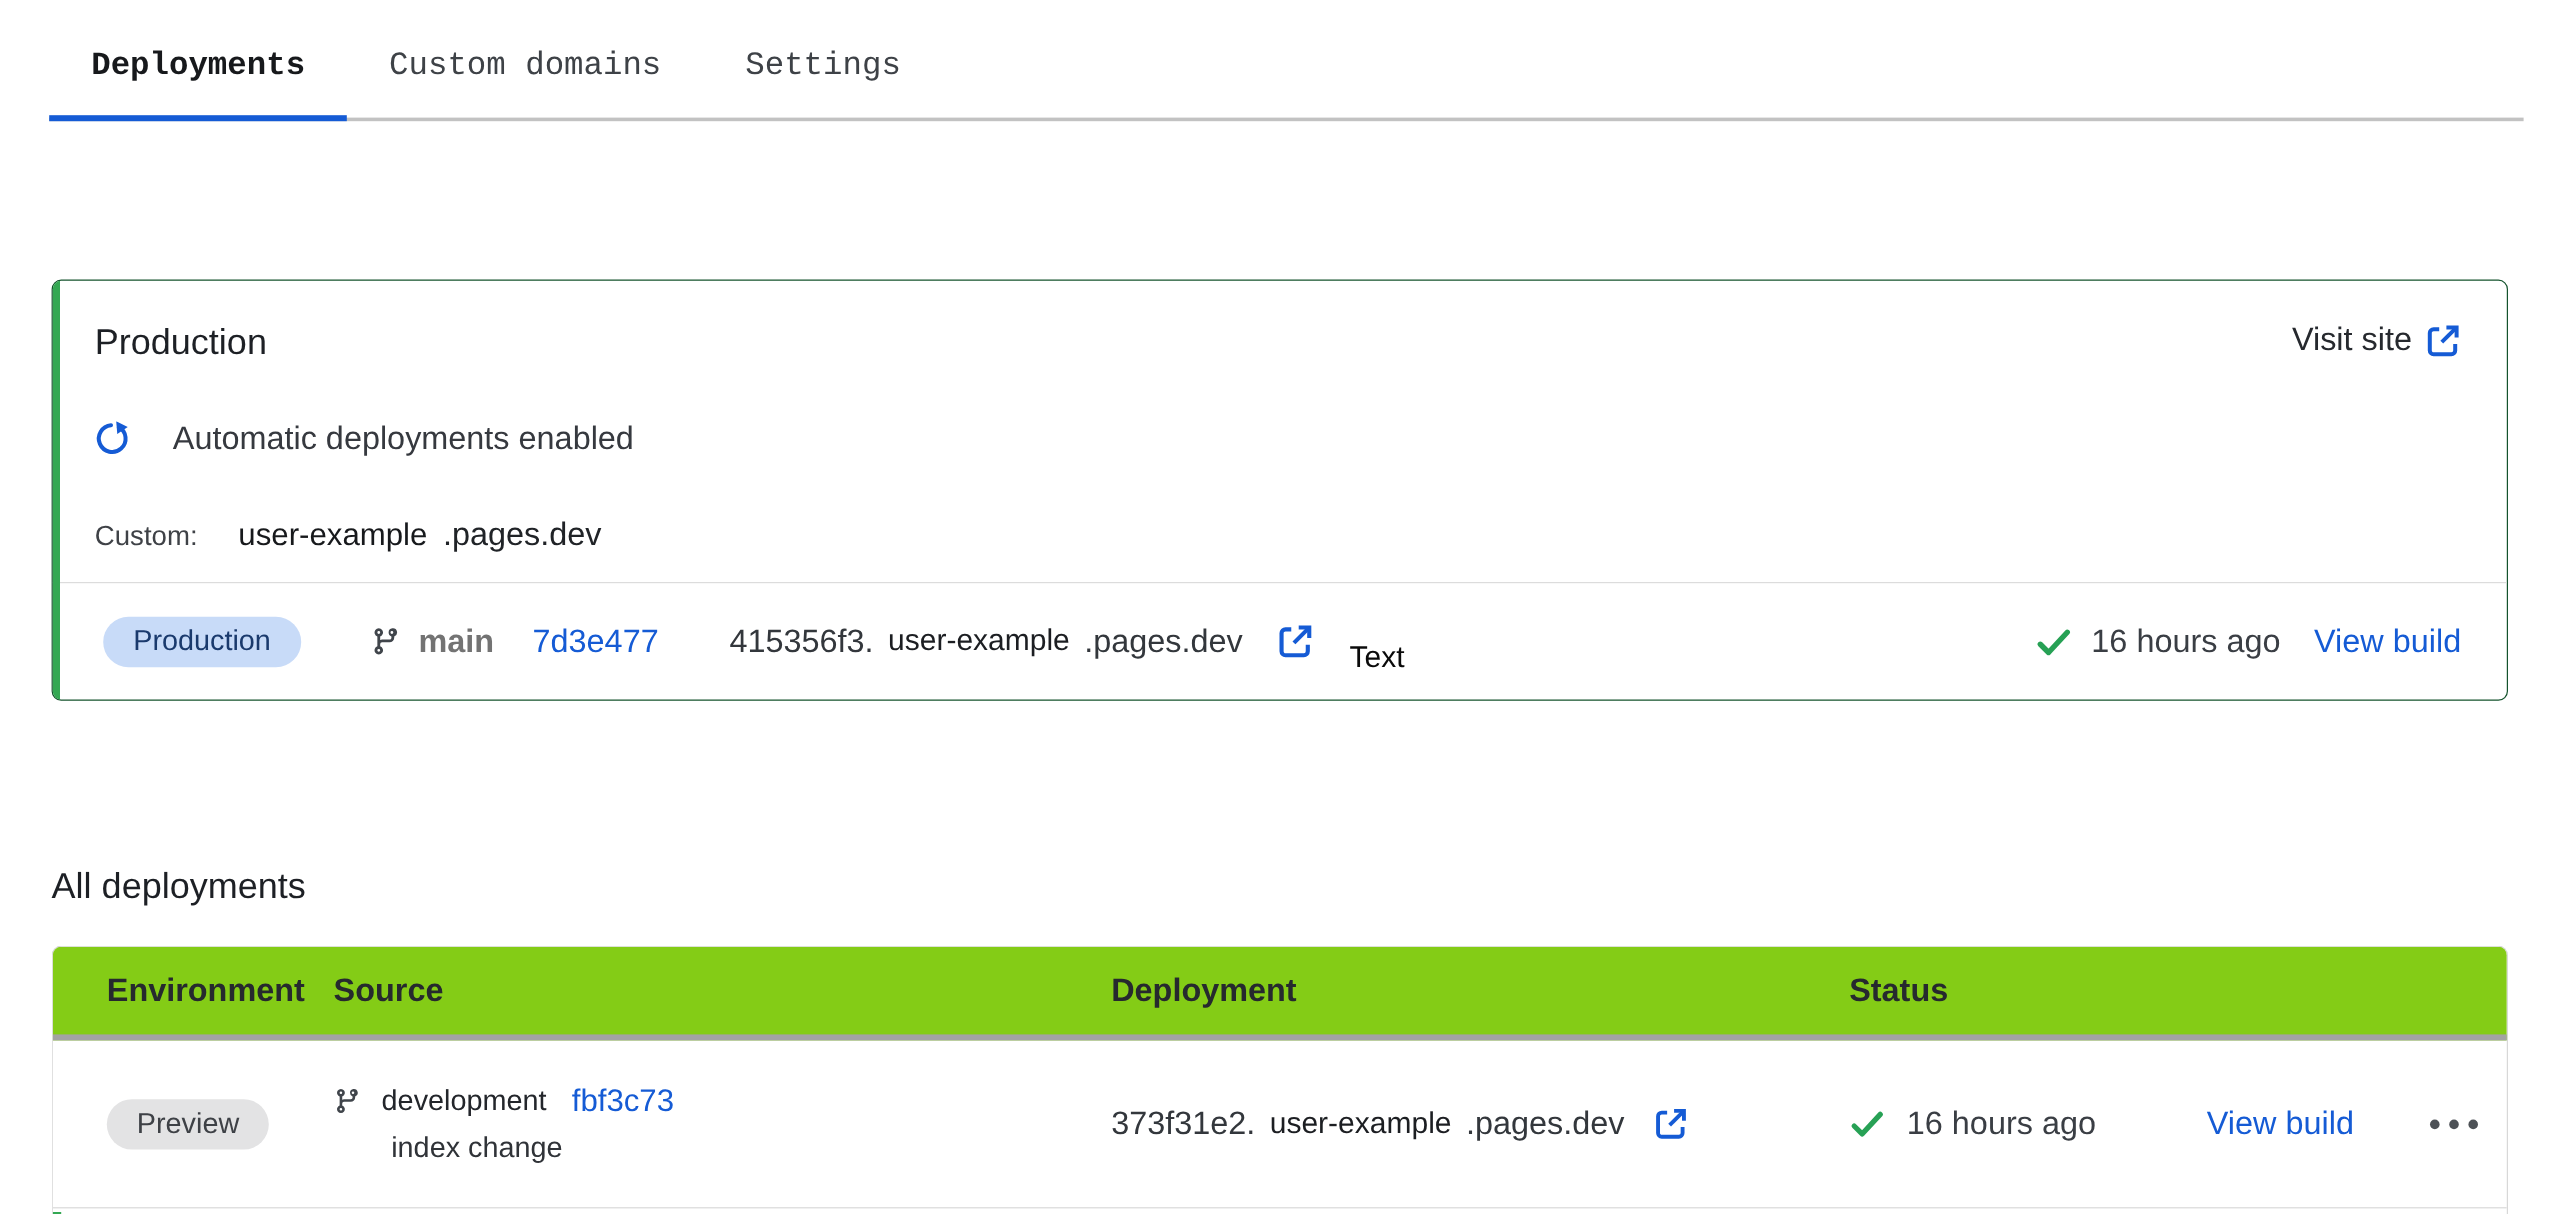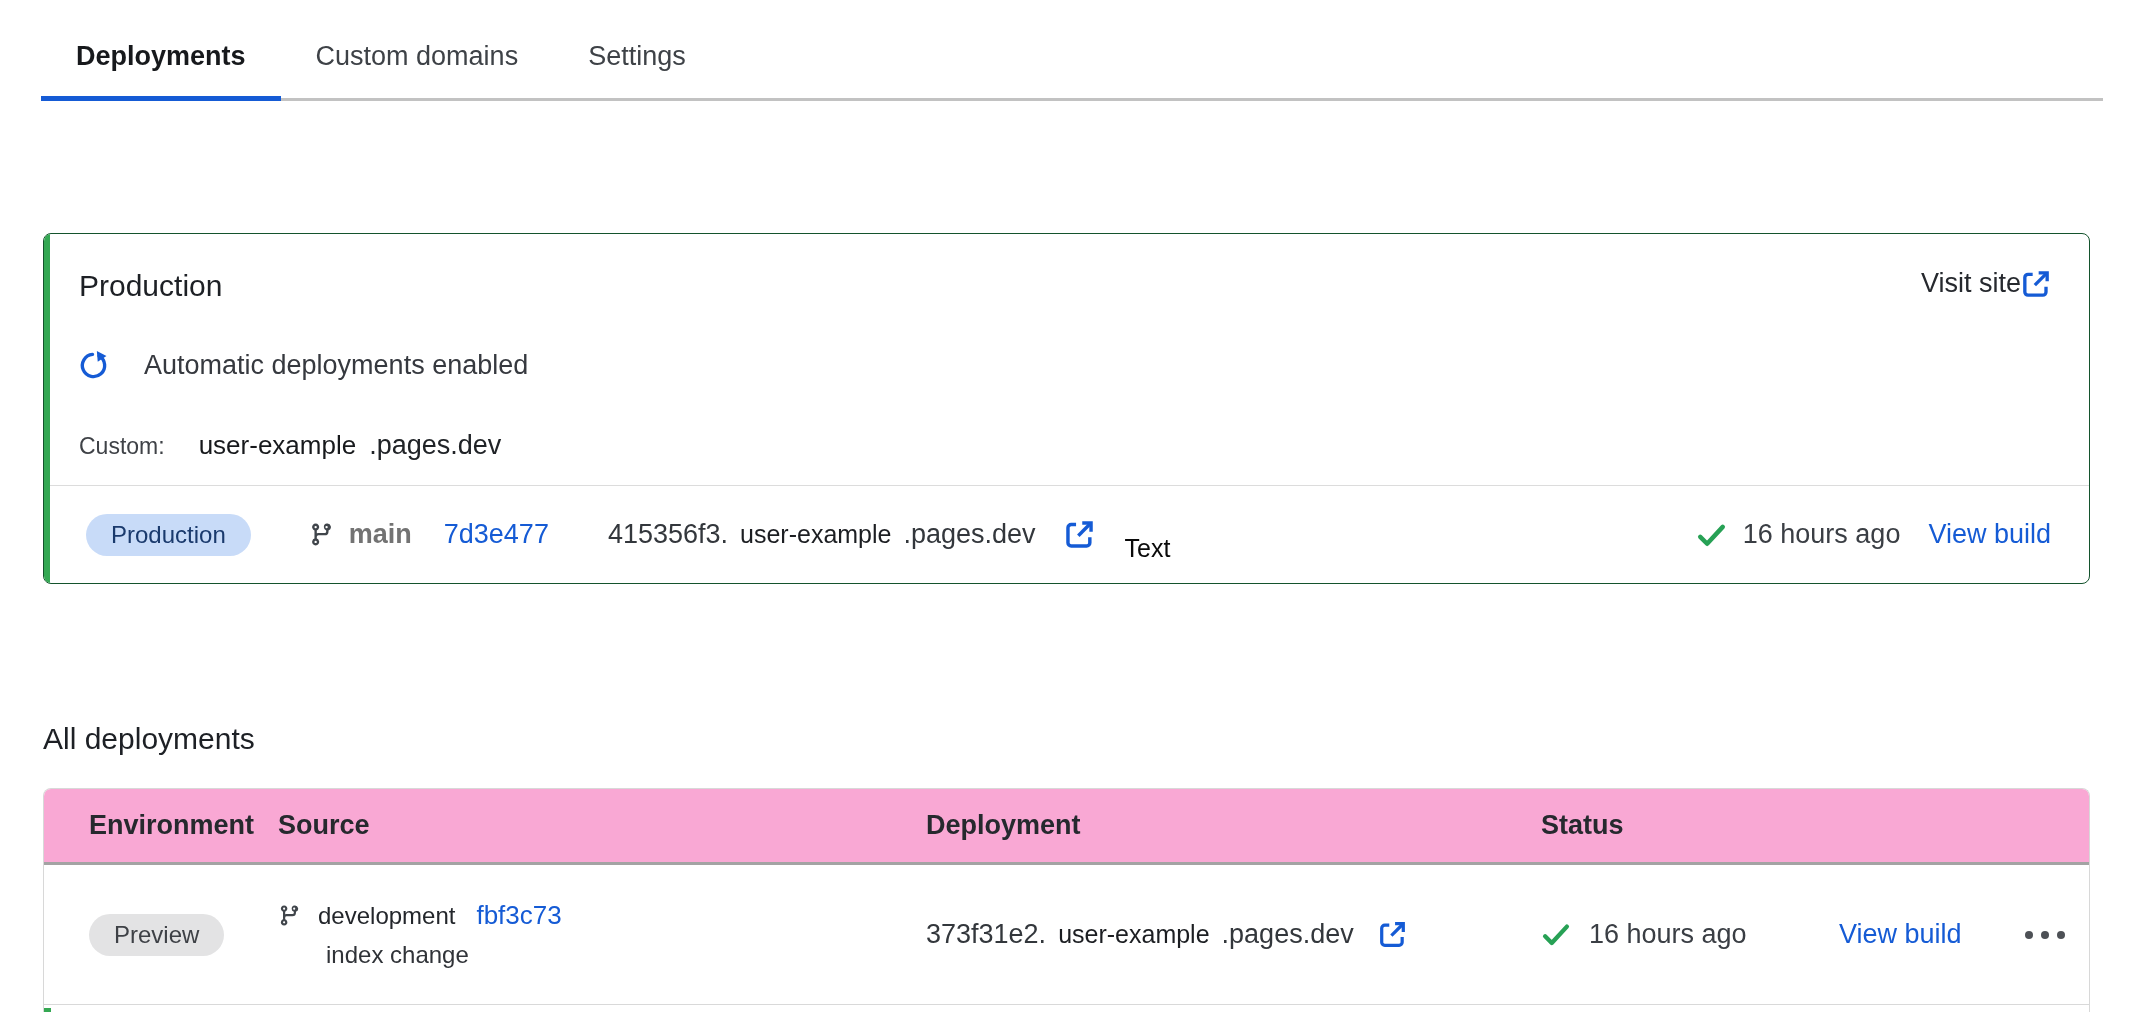--- a/index.html
+++ b/index.html
@@ -2,32 +2,32 @@
 <html><head>
 <meta charset="utf-8">
 <style>
   html,body{margin:0;padding:0;background:#ffffff;}
   body{width:2132px;height:1012px;overflow:hidden;font-family:"Liberation Sans",sans-serif;color:#24272c;-webkit-font-smoothing:antialiased;}
   .screen{width:2132px;height:1012px;position:relative;}
 
   
   .tabs-wrap{padding:0 29px 0 41px;}
   .tabs{display:flex;border-bottom:3px solid #c2c2c2;padding-top:30px;}
-  .tab{padding:0 35px 19px;line-height:52px;font-size:27px;color:#3e4247;cursor:pointer;margin-bottom:-3px;white-space:nowrap;}
+  .tab{padding:0 35px 19px;line-height:52px;font-size:27px;color:#3e4247;cursor:pointer;margin-bottom:-3px;white-space:nowrap;font-family:Liberation Mono, monospace;}
   .tab.active{font-weight:700;color:#17191c;border-bottom:5px solid #155bd5;padding-bottom:14px;}
 
   
   .content{padding-left:43px;}
 
   
   .card{margin-top:132px;width:2047px;box-sizing:border-box;border:1px solid #14532d;border-radius:8px;position:relative;overflow:hidden;background:#fff;}
   .green-bar{position:absolute;left:0;top:0;bottom:0;width:6px;background:#34a853;}
   .card-head{display:flex;justify-content:space-between;align-items:flex-start;padding:34px 38px 0 35px;}
   .card-title{font-size:30px;line-height:36px;font-weight:500;color:#1d2025;}
-  .visit-site{display:flex;align-items:center;gap:0;cursor:pointer;}
+  .visit-site{display:flex;align-items:center;gap:11px;cursor:pointer;}
   .visit-site-label{font-size:27px;color:#26292e;font-weight:500;}
   .auto-row{display:flex;align-items:center;gap:36px;margin:46px 0 0 35px;height:30px;}
   .auto-text{font-size:27px;color:#36393f;}
   .domains-row{display:flex;align-items:baseline;margin:50px 0 0 35px;height:31px;}
   .domains-label{font-size:23px;color:#3f4247;}
   .domain-name{font-size:26px;color:#17191c;margin-left:34px;}
   .domain-suffix{font-size:27px;color:#202327;margin-left:13px;}
   .card-divider{border-top:1px solid #dcdcdc;margin-top:24px;}
   .prod-row{height:97px;display:flex;align-items:center;padding:0 38px 0 42px;}
 
@@ -57,21 +57,21 @@
   .prod-row .dep-suffix{margin-left:12px;}
   .prod-row .ext-link{margin-left:28px;}
   .prod-row .note-text{margin-left:30px;}
   .prod-row .time-text{margin-left:16px;}
   .prod-row .view-build{margin-left:28px;}
 
   
   .section-title{margin-top:138px;font-size:30px;line-height:34px;font-weight:500;color:#1d2025;}
   .table{margin-top:32px;width:2047px;height:224px;box-sizing:border-box;border:1px solid #d8d8d8;border-bottom:none;border-radius:8px 8px 0 0;overflow:hidden;background:#fff;}
   .grid{display:grid;grid-template-columns:189px 648px 615px 298px 1fr;padding-left:45px;align-items:center;}
-  .thead{height:73px;background:#f9a8d4;border-bottom:3px solid #a3a3a3;box-sizing:content-box;}
+  .thead{height:73px;background:#84cc16;border-bottom:5px solid #a3a3a3;box-sizing:content-box;}
   .th{font-size:27px;font-weight:600;color:#26292e;}
   .trow{height:139px;border-bottom:1px solid #d9d9d9;}
   .cell{display:flex;align-items:center;}
   .source-cell{display:block;}
   .source-line1{display:flex;align-items:center;}
   .source-cell .branch-name2{font-size:24px;font-weight:400;color:#23262b;margin-left:17px;}
   .source-cell .commit-link{margin-left:21px;font-size:26px;}
   .commit-msg{font-size:24px;color:#303338;margin:10px 0 0 48px;}
   .dep-cell .dep-name{margin-left:12px;}
   .dep-cell .dep-suffix{margin-left:12px;}

